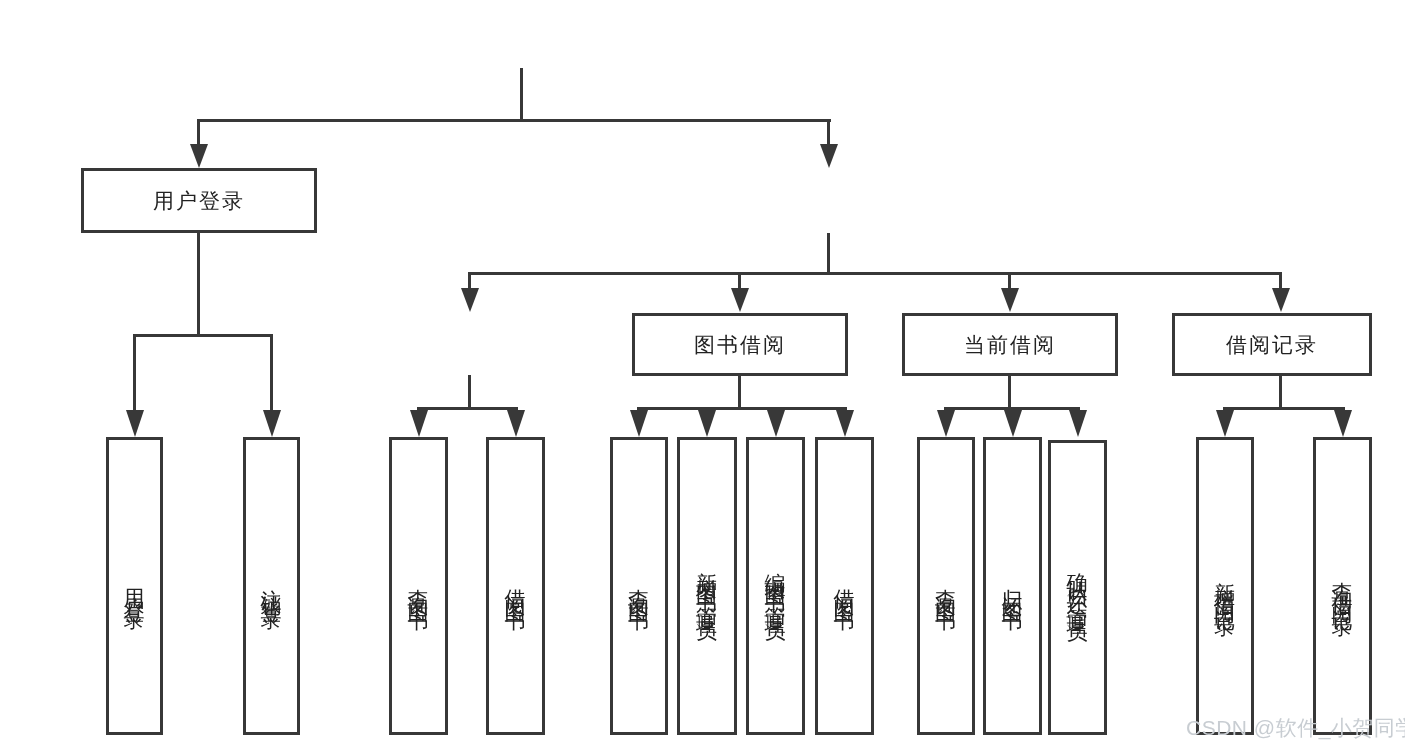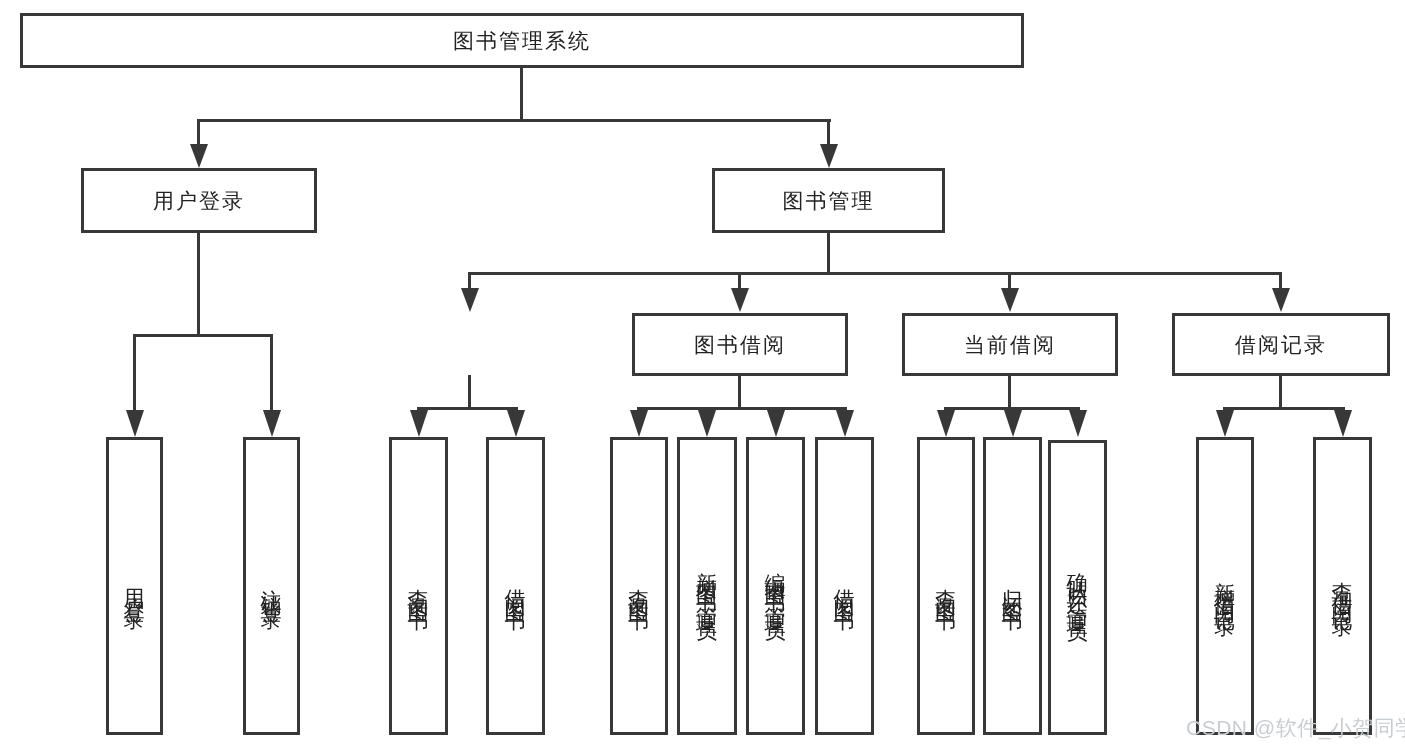--- a/index.html
+++ b/index.html
@@ -58,38 +58,32 @@
     letter-spacing: 0.5px;
     white-space: nowrap;
     z-index: 5;
   }
 </style>
 </head>
 <body>
 
 <div class="canvas">
 
-  <div class="box h" style="left:20px; top:13px; width:1004px; height:55px;">
-    <span>图书管理系统</span>
-  </div>
 
   <div class="box h" style="left:81px; top:168px; width:236px; height:65px;">
     <span>用户登录</span>
-  </div>
-  <div class="box h" style="left:712px; top:168px; width:233px; height:65px;">
-    <span>图书管理</span>
   </div>
 
   <div class="box h" style="left:632px; top:313px; width:216px; height:63px;">
     <span>图书借阅</span>
   </div>
   <div class="box h" style="left:902px; top:313px; width:216px; height:63px;">
     <span>当前借阅</span>
   </div>
-  <div class="box h" style="left:1172px; top:313px; width:218px; height:63px;">
+  <div class="box h" style="left:1172px; top:313px; width:200px; height:63px;">
     <span>借阅记录</span>
   </div>
 
   <div class="box v" style="left:106px; top:437px; width:57px; height:298px;">
     <span>用户登录</span>
   </div>
   <div class="box v" style="left:243px; top:437px; width:57px; height:298px;">
     <span>注销登录</span>
   </div>
 

